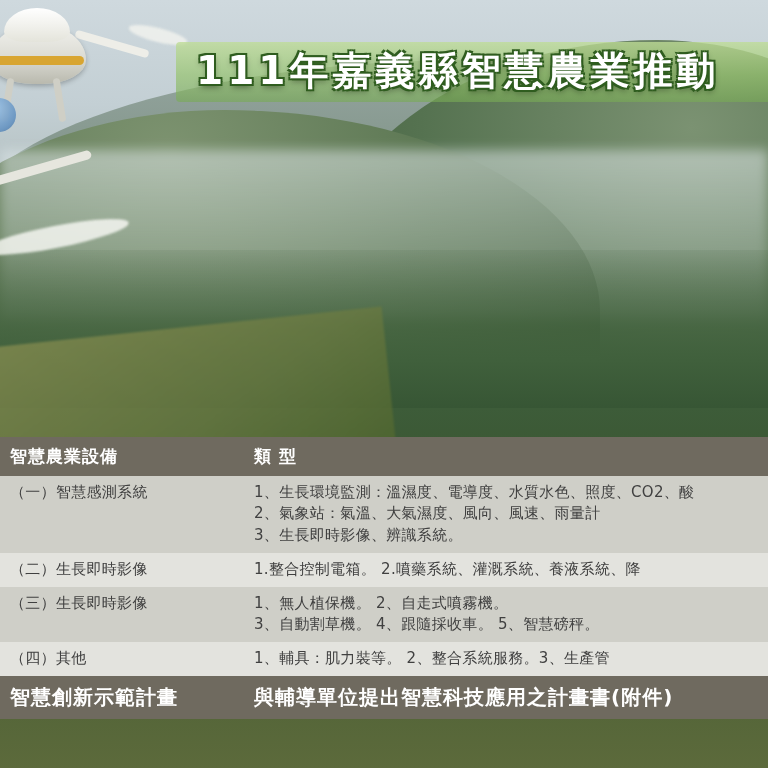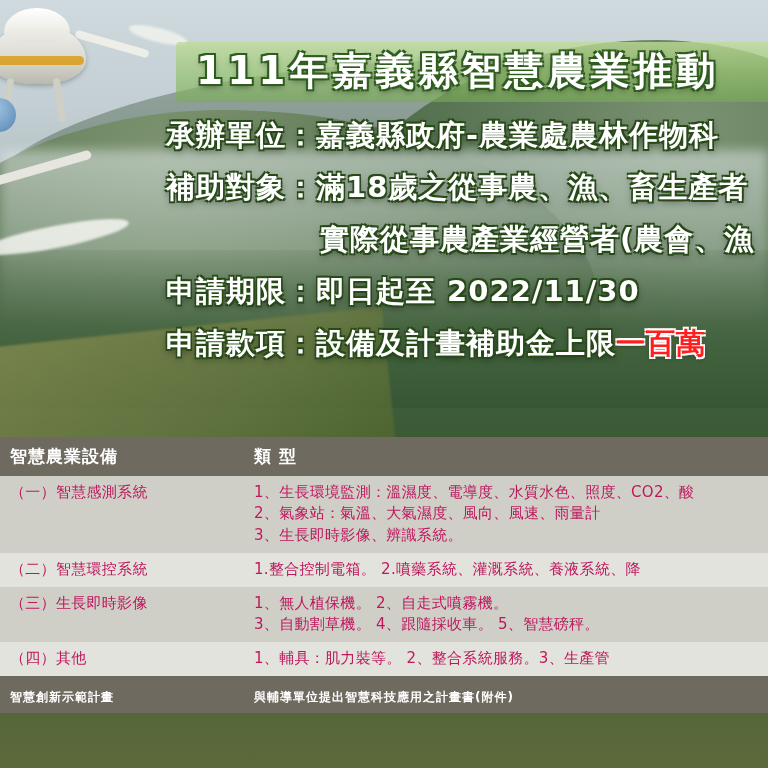--- a/index.html
+++ b/index.html
@@ -201,42 +201,42 @@
   table.equip {
     width: 768px;
     border-collapse: collapse;
     table-layout: fixed;
   }
   table.equip td {
     vertical-align: top;
     padding: 6px 6px 6px 10px;
     font-size: 15px;
     line-height: 1.45;
-    color: #be185d;
+    color: #404040;
     letter-spacing: .3px;
     white-space: nowrap;
     overflow: hidden;
   }
   table.equip tr.head td {
     background: #6f6a5f;
     color: #ffffff;
     font-weight: bold;
     font-size: 17px;
     padding-top: 7px;
     padding-bottom: 7px;
     letter-spacing: 1px;
   }
   table.equip tr.r-even td { background: #cfcfc8; }
   table.equip tr.r-odd  td { background: #e3e3de; }
   table.equip tr.foot td {
     background: #6f6a5f;
     color: #ffffff;
     font-weight: bold;
-    font-size: 12px;
-    padding-top: 13px;
+    font-size: 20px;
+    padding-top: 7px;
     padding-bottom: 7px;
     letter-spacing: 1px;
   }
   td.col-a { width: 228px; }
   td.col-b { width: 540px; }
   .cellline { display: block; }
 </style>
 </head>
 <body>
 
@@ -262,47 +262,40 @@
     <div class="drone-leg l1"></div>
     <div class="drone-leg l2"></div>
     <div class="drone-pod"></div>
     <div class="drone-arm a2"></div>
     <div class="prop p2"></div>
   </div>
 
   <div class="title-band"></div>
   <div class="title-text">111年嘉義縣智慧農業推動</div>
 
-  <div class="body-lines">
-    <div class="line l1">承辦單位：嘉義縣政府-農業處農林作物科</div>
-    <div class="line l2">補助對象：滿18歲之從事農、漁、畜生產者</div>
-    <div class="line l3">實際從事農產業經營者(農會、漁</div>
-    <div class="line l4">申請期限：即日起至  2022/11/30</div>
-    <div class="line l5"><span>申請款項：設備及計畫補助金上限</span><span class="hl">一百萬</span></div>
-  </div>
 
   <div class="table-wrap">
     <table class="equip">
       <tbody>
           <tr class="head">
         <td class="col-a">智慧農業設備</td>
         <td class="col-b">類 型</td>
       </tr>
 
       <tr class="r-even">
         <td class="col-a">（一）智慧感測系統</td>
         <td class="col-b">
           <span class="cellline">1、生長環境監測：溫濕度、電導度、水質水色、照度、CO2、酸</span>
           <span class="cellline">2、氣象站：氣溫、大氣濕度、風向、風速、雨量計</span>
           <span class="cellline">3、生長即時影像、辨識系統。</span>
         </td>
       </tr>
 
       <tr class="r-odd">
-        <td class="col-a">（二）智慧環控系統</td>
+        <td class="col-a">（二）生長即時影像</td>
         <td class="col-b">
           <span class="cellline">1.整合控制電箱。  2.噴藥系統、灌溉系統、養液系統、降</span>
         </td>
       </tr>
 
       <tr class="r-even">
         <td class="col-a">（三）生長即時影像</td>
         <td class="col-b">
           <span class="cellline">1、無人植保機。 2、自走式噴霧機。</span>
           <span class="cellline">3、自動割草機。 4、跟隨採收車。 5、智慧磅秤。</span>

